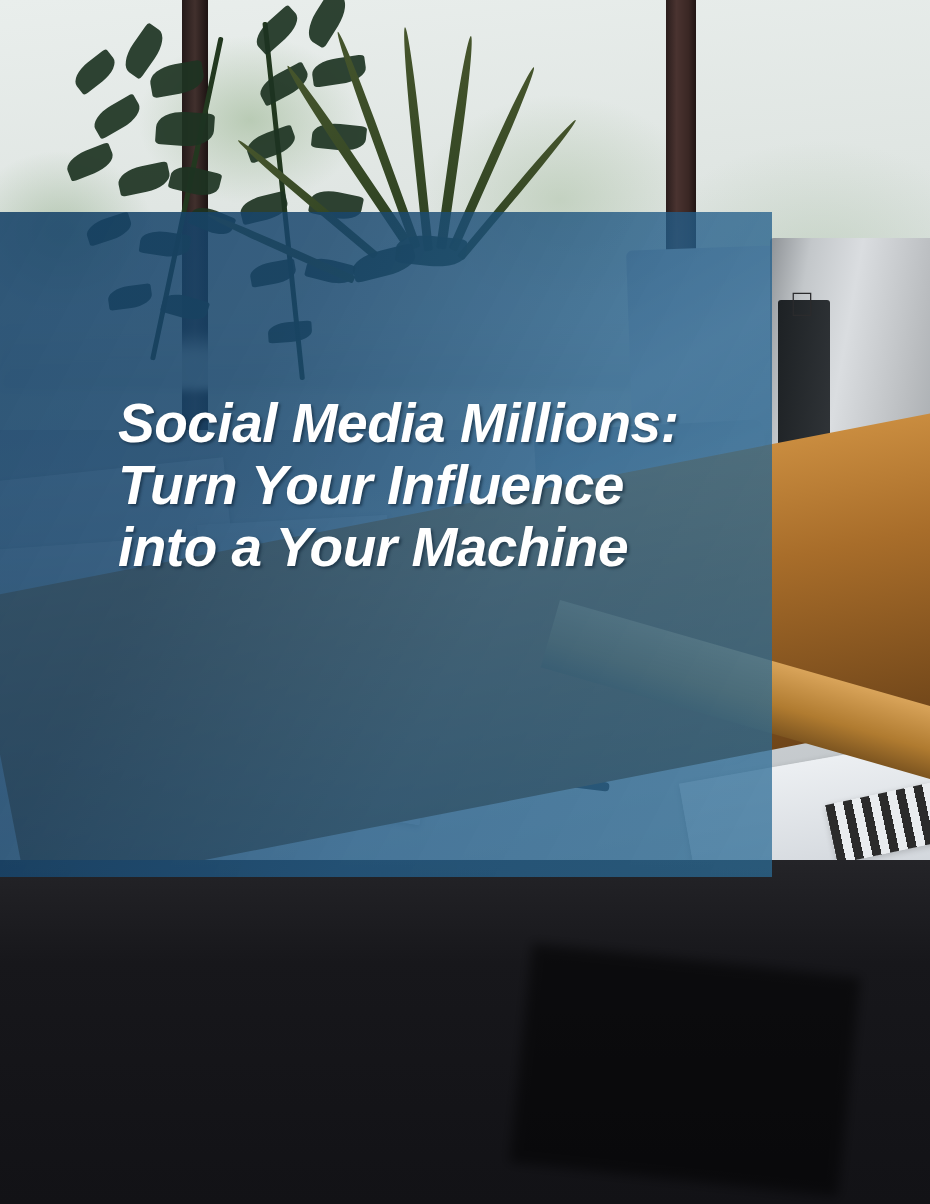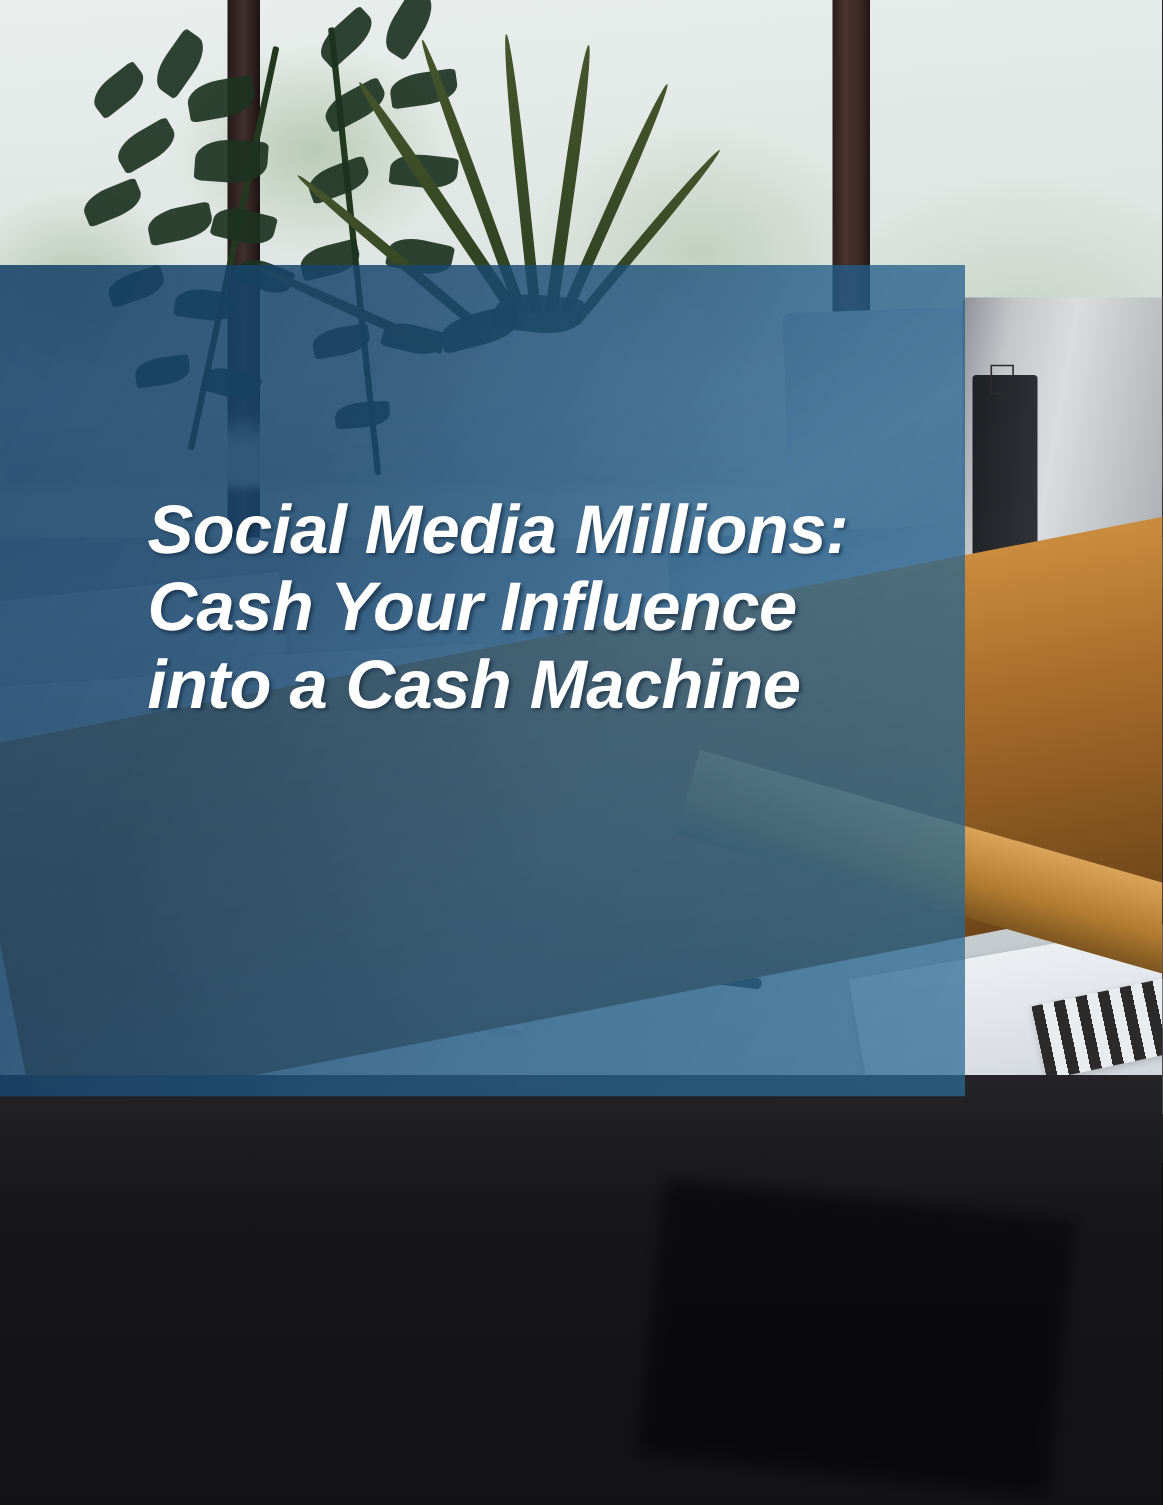--- a/index.html
+++ b/index.html
@@ -322,15 +322,15 @@
 
     <div class="desk-wood"></div>
     <div class="desk-wood-2"></div>
     <div class="dark-under"></div>
     <div class="shadow-shape" style="left:520px;top:960px;width:330px;height:220px;transform:rotate(6deg);"></div>
     <div class="photo-soft"></div>
   </div>
 
   <div id="color-overlay"></div>
 
-  <h1 id="hero-title">Social Media Millions: Cash Your Influence into a Cash Machine</h1>
+  <h1 id="hero-title">Social Media Millions: Turn Your Influence into a Your Machine</h1>
 
 </div>
 
 </body></html>

